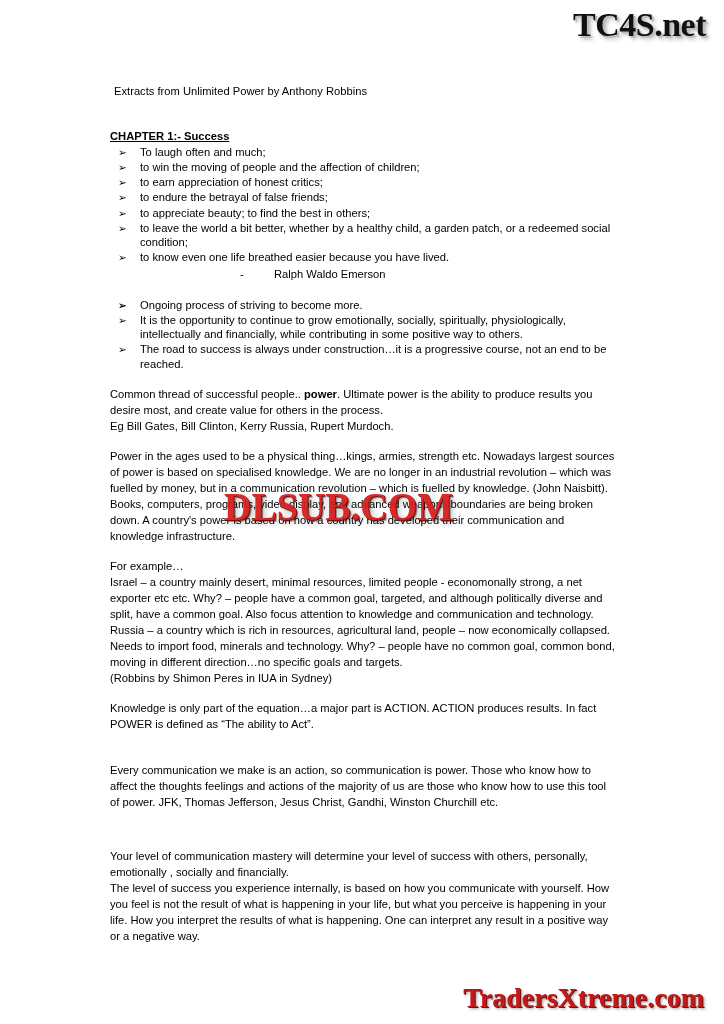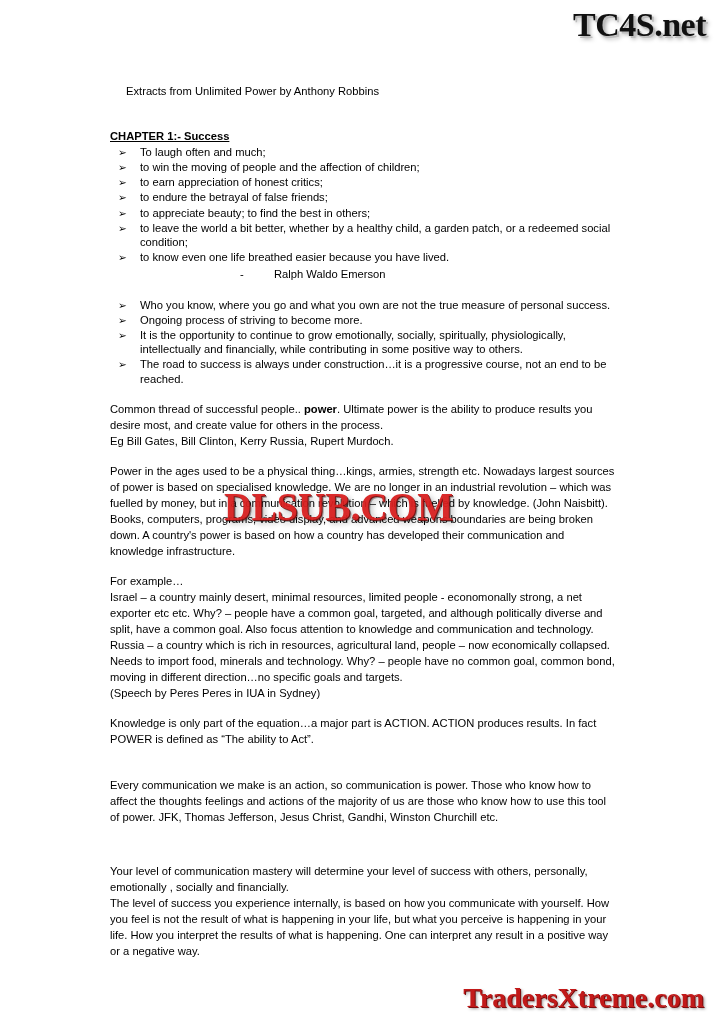--- a/index.html
+++ b/index.html
@@ -58,21 +58,21 @@
   
   .doc {
     position: absolute;
     left: 110px;
     top: 84px;
     width: 508px;
     font-size: 11.2px;
     line-height: 14.6px;
   }
   .intro-line {
-    margin: 0 0 0 16px;
+    margin: 0 0 0 4px;
   }
   .gap-lg { height: 30px; }
   .gap-md { height: 14px; }
   .gap-sm { height: 8px; }
   .heading {
     font-weight: bold;
     text-decoration: underline;
     margin: 0;
   }
   ul.bullets {
@@ -130,41 +130,41 @@
       <li><span class="marker">➢</span><span>to appreciate beauty; to find the best in others;</span></li>
       <li><span class="marker">➢</span><span>to leave the world a bit better, whether by a healthy child, a garden patch, or a redeemed social condition;</span></li>
       <li><span class="marker">➢</span><span>to know even one life breathed easier because you have lived.</span></li>
     </ul>
 
     <p class="attribution"><span class="dash">-</span><span>Ralph Waldo Emerson</span></p>
 
     <div class="gap-md"></div>
 
     <ul class="bullets">
-      <li><span class="marker">➢</span><span>Who you know, where you go and what you own are not the true measure of personal success.</span></li>
+      <li><span class="marker">➢</span></li>
       <li><span class="marker">➢</span><span>Ongoing process of striving to become more.</span></li>
       <li><span class="marker">➢</span><span>It is the opportunity to continue to grow emotionally, socially, spiritually, physiologically, intellectually and financially, while contributing in some positive way to others.</span></li>
       <li><span class="marker">➢</span><span>The road to success is always under construction…it is a progressive course, not an end to be reached.</span></li>
     </ul>
 
     <div class="gap-md"></div>
 
     <p class="para"><span>Common thread of successful people.. </span><span class="bold">power</span><span>. Ultimate power is the ability to produce results you desire most, and create value for others in the process.</span></p>
     <p class="para">Eg Bill Gates, Bill Clinton, Kerry Russia, Rupert Murdoch.</p>
 
     <div class="gap-md"></div>
 
     <p class="para">Power in the ages used to be a physical thing…kings, armies, strength etc. Nowadays largest sources of power is based on specialised knowledge. We are no longer in an industrial revolution – which was fuelled by money, but in a communication revolution – which is fuelled by knowledge. (John Naisbitt). Books, computers, programs, video display, and advanced weapons boundaries are being broken down. A country's power is based on how a country has developed their communication and knowledge infrastructure.</p>
 
     <div class="gap-md"></div>
 
     <p class="para">For example…</p>
     <p class="para">Israel – a country mainly desert, minimal resources, limited people - economonally strong, a net exporter etc etc. Why? – people have a common goal, targeted, and although politically diverse and split, have a common goal. Also focus attention to knowledge and communication and technology.</p>
     <p class="para">Russia – a country which is rich in resources, agricultural land, people – now economically collapsed. Needs to import food, minerals and technology. Why? – people have no common goal, common bond, moving in different direction…no specific goals and targets.</p>
-    <p class="para">(Speech by Peres Peres in IUA in Sydney)</p>
+    <p class="para">(Robbins by Shimon Peres in IUA in Sydney)</p>
 
     <div class="gap-md"></div>
 
     <p class="para">Knowledge is only part of the equation…a major part is ACTION. ACTION produces results. In fact POWER is defined as “The ability to Act”.</p>
 
     <div class="gap-lg"></div>
 
     <p class="para"> Every communication we make is an action, so communication is power. Those who know how to affect the thoughts feelings and actions of the majority of us are those who know how to use this tool of power. JFK, Thomas Jefferson, Jesus Christ, Gandhi, Winston Churchill etc.</p>
 
     <div class="gap-lg"></div>

